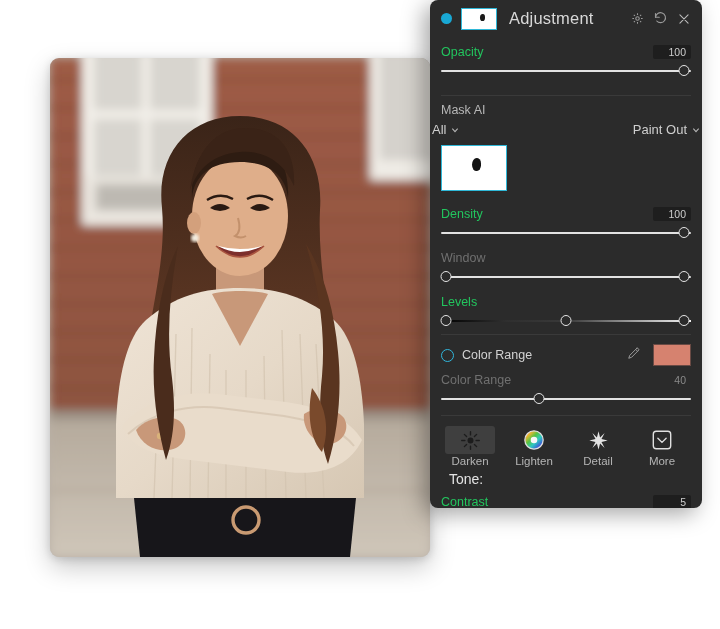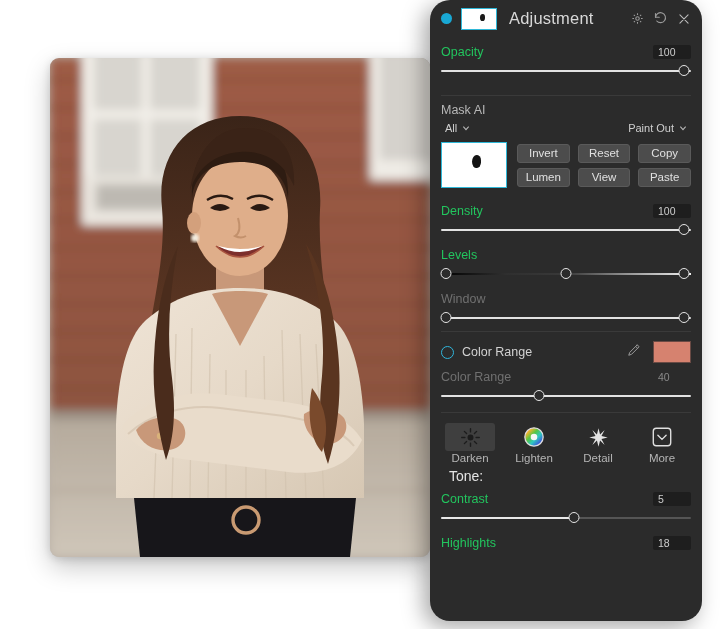--- a/index.html
+++ b/index.html
@@ -19,23 +19,23 @@
     overflow: hidden;
     box-shadow: 0 10px 26px rgba(0,0,0,.22), 0 2px 8px rgba(0,0,0,.14);
     background: #b9b0a6;
   }
   #photo-wrap svg { display:block; width:100%; height:100%; }
 
   
   #panel {
     position: absolute;
     left: 430px; top: 0px;
-    width: 272px; height: 621px;
+    width: 272px; height: 508px;
     background: #2b2b2b;
-    border-radius: 20px;
+    border-radius: 8px;
     box-shadow: -6px 6px 22px rgba(0,0,0,.35);
     overflow: hidden;
     color: #cfcfcf;
     font-size: 12.5px;
   }
 
   
   #panel-header {
     height: 37px;
     display: flex; align-items: center;
@@ -66,21 +66,21 @@
 
   
   .row { padding: 6px 11px 2px; }
   .row-top { display: flex; align-items: center; height: 17px; }
   .row-label { color: #22c55e; font-size: 12.5px; }
   .row-label.dim { color: #707070; }
   .val-badge {
     margin-left: auto;
     min-width: 38px; height: 14px; line-height: 14px;
     background: #1e1e1e; border-radius: 2px;
-    color: #cdcdcd; font-size: 10.5px; text-align: left;
+    color: #cdcdcd; font-size: 10.5px; text-align: right;
     padding: 0 5px;
   }
   .val-badge.plain { background: transparent; color:#8a8a8a; }
 
   .slider { position: relative; height: 16px; margin-top: 3px; }
   .track {
     position: absolute; top: 7px; left: 0; right: 0; height: 2px;
     background: #555; border-radius: 1px;
   }
   .track.fill { background: #e2e2e2; }
@@ -96,22 +96,22 @@
     background: linear-gradient(to right,#000000,#2f2f2f,#3a3a3a);
   }
   .levels-track-b {
     position:absolute; top:7px; left:52%; right:0; height:2px;
     background: linear-gradient(to right,#3f3f3f,#9a9a9a,#f2f2f2);
   }
 
   
   .maskai-head { padding: 7px 11px 0; color:#b7b7b7; font-size:12.5px; }
   .maskai-selects {
-    display:flex; align-items:center; padding: 5px 15px 0;
-    font-size:11px; color:#cfcfcf;
+    display:flex; align-items:center; padding: 5px 2px 0;
+    font-size:13px; color:#cfcfcf;
   }
   .sel { display:flex; align-items:center; gap:5px; cursor:default; }
   .sel.right { margin-left:auto; }
   .caret { width:8px; height:8px; }
 
   .mask-area { display:flex; padding: 8px 11px 0; gap: 10px; }
   .mask-thumb {
     width: 66px; height: 46px; background:#fff;
     border: 1.6px solid #2fb8d8; position: relative; flex:0 0 auto;
   }
@@ -351,64 +351,56 @@
       <svg class="caret" viewBox="0 0 12 12" fill="none" stroke="#b7b7b7" stroke-width="1.6">
           <path d="M2 4 L6 8.5 L10 4"></path>
         </svg>
     </span>
   </div>
 
   <div class="mask-area">
     <div class="mask-thumb">
       <div class="blob"></div>
     </div>
-    <div class="btn-grid">
-      <div class="btn">Invert</div>
-      <div class="btn">Reset</div>
-      <div class="btn">Copy</div>
-      <div class="btn">Lumen</div>
-      <div class="btn">View</div>
-      <div class="btn">Paste</div>
-    </div>
   </div>
 
   <div style="height:8px"></div>
 
   <div class="row">
     <div class="row-top">
       <span class="row-label">Density</span>
       <span class="val-badge">100</span>
     </div>
     <div class="slider">
       <div class="track fill"></div>
       <div class="knob" style="left:97%"></div>
     </div>
   </div>
 
+
+  <div class="row">
+    <div class="row-top">
+      <span class="row-label dim">Window</span>
+    </div>
+    <div class="slider">
+      <div class="track fill"></div>
+      <div class="knob" style="left:2%"></div>
+      <div class="knob" style="left:97%"></div>
+    </div>
+  </div>
 
   <div class="row">
     <div class="row-top">
       <span class="row-label">Levels</span>
     </div>
     <div class="slider">
       <div class="levels-track-a"></div>
       <div class="levels-track-b"></div>
       <div class="knob" style="left:2%"></div>
       <div class="knob" style="left:50%"></div>
-      <div class="knob" style="left:97%"></div>
-    </div>
-  </div>
-
-  <div class="row">
-    <div class="row-top">
-      <span class="row-label dim">Window</span>
-    </div>
-    <div class="slider">
-      <div class="track fill"></div>
-      <div class="knob" style="left:2%"></div>
       <div class="knob" style="left:97%"></div>
     </div>
   </div>
 
   <div style="height:3px"></div>
   <hr class="sep">
 
   <div class="cr-row">
     <span class="circle-outline"></span>
     <span class="cr-label">Color Range</span>

